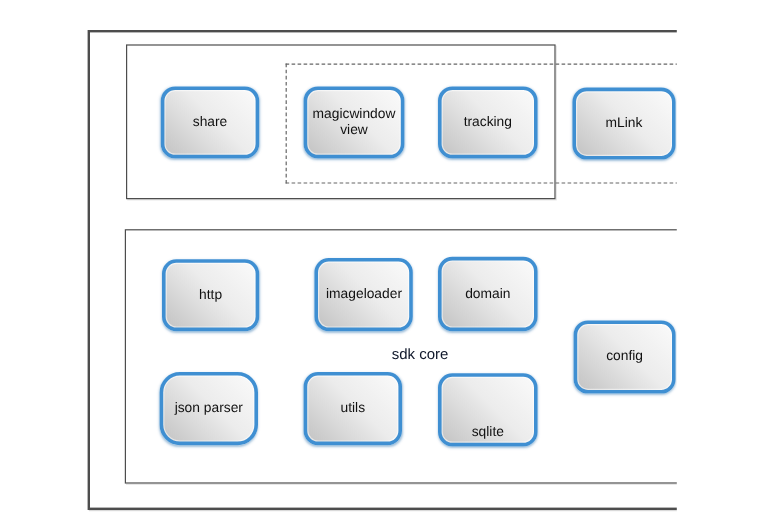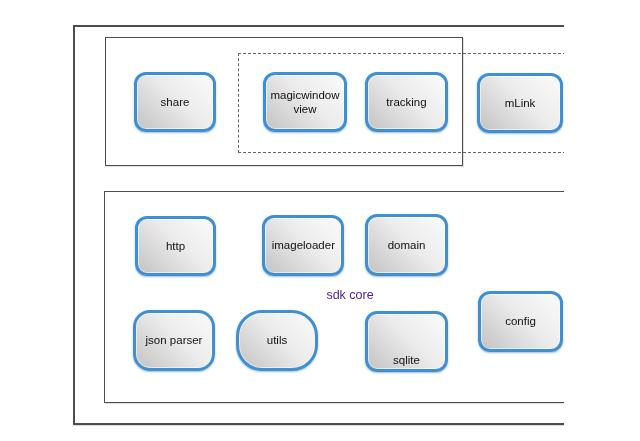--- a/index.html
+++ b/index.html
@@ -51,37 +51,37 @@
     justify-content: center;
     text-align: center;
     font-size: 11.5px;
     color: #111111;
     line-height: 1.25;
     padding: 2px 6px;
   }
   .node span { display: block; }
   
   .n-share       { left: 134px; top: 72px;  width: 82px; height: 60px; }
-  .n-magicwindow { left: 253px; top: 72px;  width: 84px; height: 60px; margin-left: 10px; }
+  .n-magicwindow { left: 253px; top: 72px;  width: 84px; height: 60px; }
   .n-tracking    { left: 365px; top: 72px;  width: 83px; height: 60px; }
   .n-mlink       { left: 477px; top: 73px;  width: 86px; height: 60px; }
   
   .n-http        { left: 135px; top: 216px; width: 81px; height: 60px; }
   .n-imageloader { left: 262px; top: 215px; width: 82px; height: 61px; justify-content: flex-end; }
   .n-domain      { left: 365px; top: 214px; width: 83px; height: 62px; }
-  .n-config      { left: 478px; top: 267px; width: 85px; height: 61px; margin-top: 24px; }
+  .n-config      { left: 478px; top: 267px; width: 85px; height: 61px; }
   .n-jsonparser  { left: 133px; top: 310px; width: 82px; height: 61px; border-radius: 17px; }
-  .n-utils       { left: 236px; top: 310px; width: 82px; height: 61px; border-radius: 26px; }
+  .n-utils       { left: 253px; top: 310px; width: 82px; height: 61px; }
   .n-sqlite      { left: 365px; top: 311px; width: 83px; height: 61px; align-items: flex-end; }
   .sdk-core-label {
     position: absolute;
     left: 300px; top: 288px; width: 100px;
     text-align: center;
     font-size: 12.5px;
-    color: #4c1d95;
+    color: #0f172a;
   }
 </style>
 </head>
 <body>
 
 <div class="canvas">
 
   <div class="rect outer-rect"></div>
 
   <div class="rect top-rect"></div>

